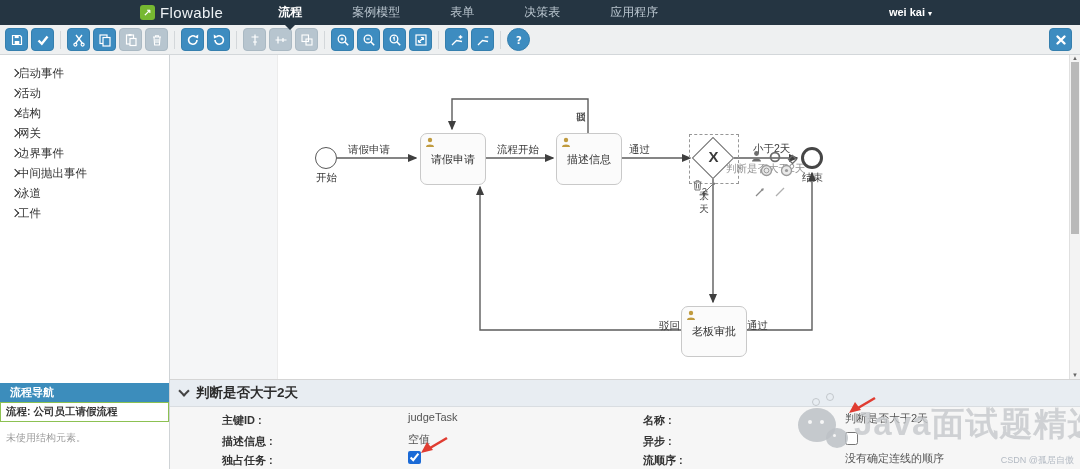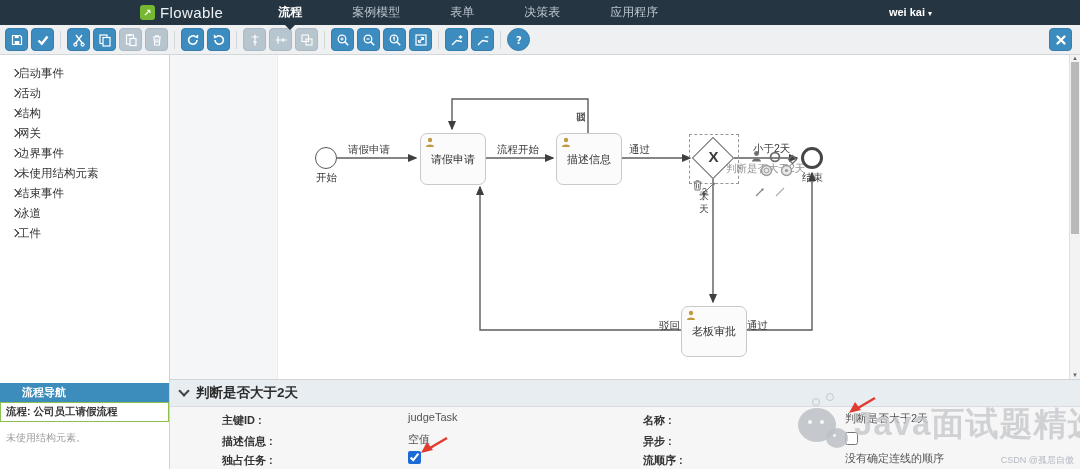--- a/index.html
+++ b/index.html
@@ -28,21 +28,21 @@
   .tb-btn.disabled{background:#b7c5cf;border-color:#aab9c3;cursor:default}
   .tb-btn.round{border-radius:50%}
   .tb-btn svg{display:block}
   .tb-close{position:absolute;right:8px;top:28px;z-index:31}
   
   .sidebar{position:absolute;top:55px;left:0;width:170px;bottom:0;background:#fff;border-right:1px solid #cfd3d6;box-sizing:border-box;z-index:20}
   .palette{padding-top:8px}
   .p-item{display:flex;align-items:center;height:20px;padding-left:12px;font-size:11.5px;color:#333;cursor:pointer}
   .chev{width:5px;height:5px;border-top:1.6px solid #222;border-right:1.6px solid #222;transform:rotate(45deg);flex:0 0 auto}
   .pnav{position:absolute;top:328px;left:0;right:0;bottom:0}
-  .pnav-header{background:#3c8dbc;color:#fff;font-size:11px;font-weight:bold;padding:2px 22px;cursor:default}
+  .pnav-header{background:#3c8dbc;color:#fff;font-size:11px;font-weight:bold;padding:2px 10px;cursor:default}
   .pnav-row{border:1px solid #8cc152;background:#fff;font-size:10.5px;font-weight:bold;color:#333;padding:2px 5px;cursor:pointer}
   .pnav-note{color:#9a9a9a;font-size:10px;padding:9px 6px}
   
   .canvas{position:absolute;top:55px;left:170px;right:0;height:324px;background:#f5f6f7;overflow:hidden;z-index:10}
   .paper{position:absolute;left:107px;top:0;right:10px;bottom:0;background:#fff;border-left:1px solid #ececec}
   .vscroll{position:absolute;right:0;top:0;width:10px;bottom:0;background:#f3f3f3;border-left:1px solid #e0e0e0}
   .vthumb{position:absolute;left:1px;right:1px;top:7px;height:172px;background:#b9b9b9;cursor:pointer}
   .varrow{position:absolute;left:0;right:0;font-size:6px;color:#666;text-align:center;line-height:7px;cursor:pointer}
   .connectors{position:absolute;left:0;top:0;z-index:2}
   .task{position:absolute;width:64px;height:50px;border:1px solid #c9c9c9;border-radius:7px;background:#fbfbfb;
@@ -290,25 +290,21 @@
       <div class="p-item">
         <span class="chev"></span>
         <span>网关</span>
       </div>
       <div class="p-item">
         <span class="chev"></span>
         <span>边界事件</span>
       </div>
       <div class="p-item">
         <span class="chev"></span>
-        <span>未使用结构元素</span>
-      </div>
-      <div class="p-item">
-        <span class="chev"></span>
-        <span>结束事件</span>
+        <span>中间抛出事件</span>
       </div>
       <div class="p-item">
         <span class="chev"></span>
         <span>泳道</span>
       </div>
       <div class="p-item">
         <span class="chev"></span>
         <span>工件</span>
       </div>
     </div>

